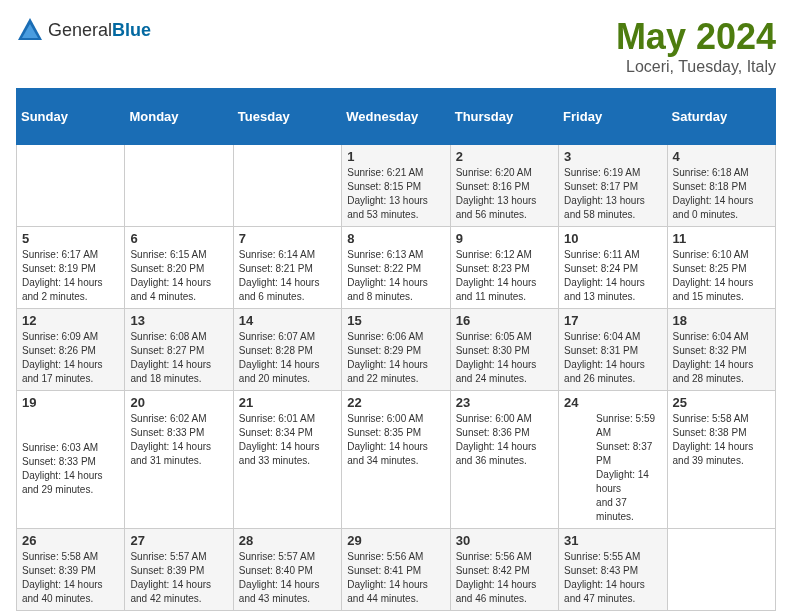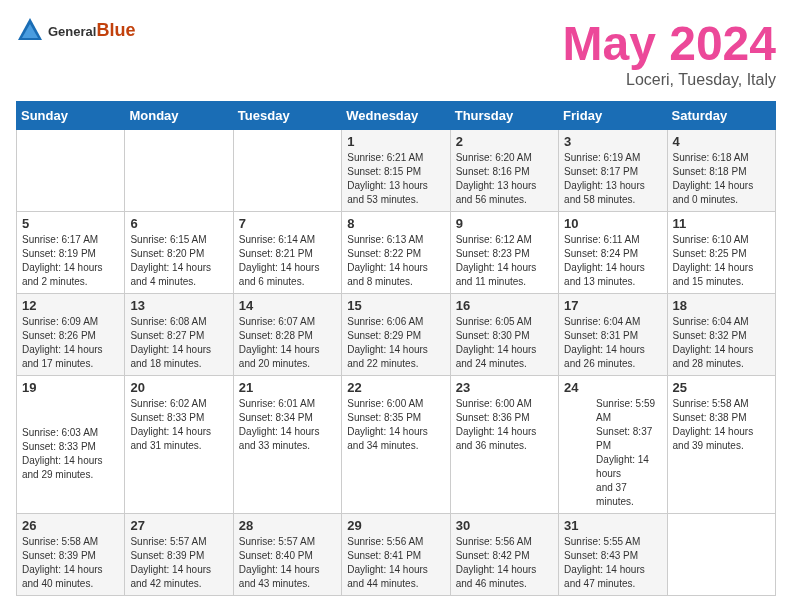--- a/index.html
+++ b/index.html
@@ -15,56 +15,56 @@
       justify-content: space-between;
       align-items: flex-start;
       margin-bottom: 12px;
     }
     .logo {
       display: flex;
       align-items: center;
       gap: 4px;
     }
     .logo-text-general {
-      font-size: 13px;
-      font-weight: bold;
+      font-size: 18px;
+      font-weight: normal;
       color: #333;
     }
     .logo-text-blue {
       font-size: 18px;
       font-weight: bold;
-      color: #c2410c;
+      color: #0369a1;
     }
     .logo-icon {
       width: 28px;
       height: 28px;
     }
     .title-area {
       text-align: right;
     }
     .main-title {
-      font-size: 48px;
+      font-size: 36px;
       font-weight: bold;
-      color: #ec4899;
+      color: #4d7c0f;
     }
     .subtitle {
       font-size: 16px;
       color: #555;
     }
     table {
       width: 100%;
       border-collapse: collapse;
       table-layout: fixed;
     }
     thead th {
       background-color: #1a6db5;
       color: #fff;
       font-size: 13px;
       font-weight: bold;
-      padding: 6px 4px;
+      padding: 20px 4px;
       text-align: left;
       border: 1px solid #1a6db5;
     }
     tbody td {
       border: 1px solid #ccc;
       vertical-align: top;
       padding: 4px 5px;
       font-size: 10.5px;
       color: #333;
       background: #fff;

